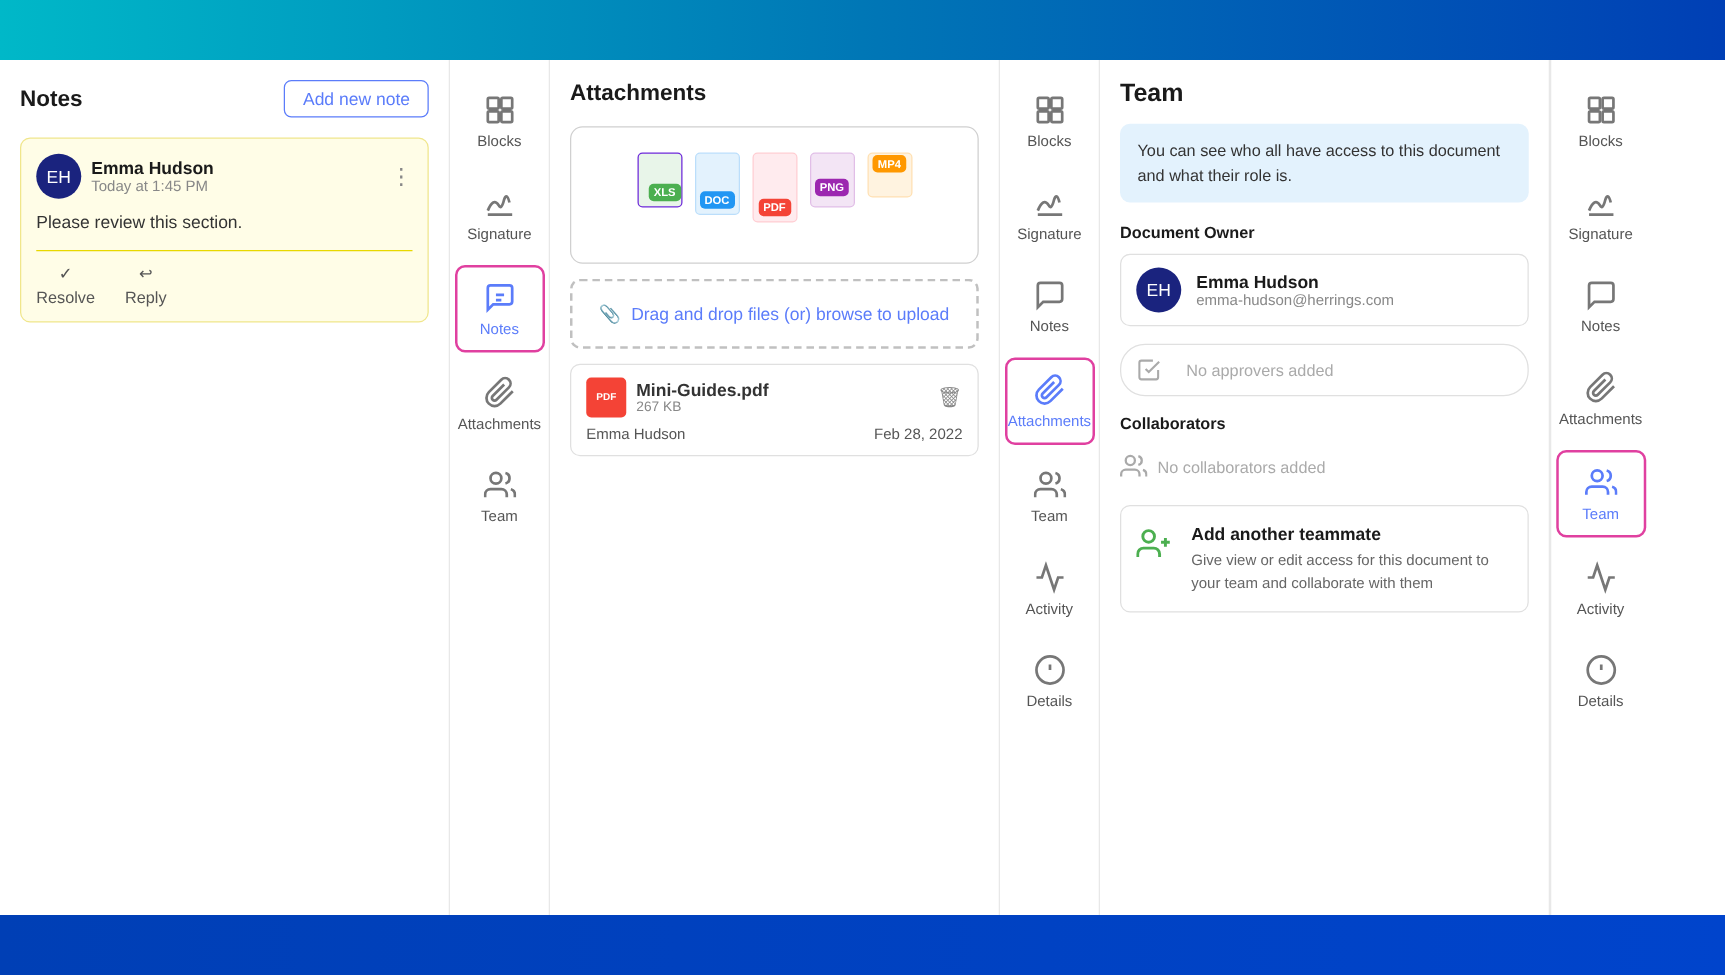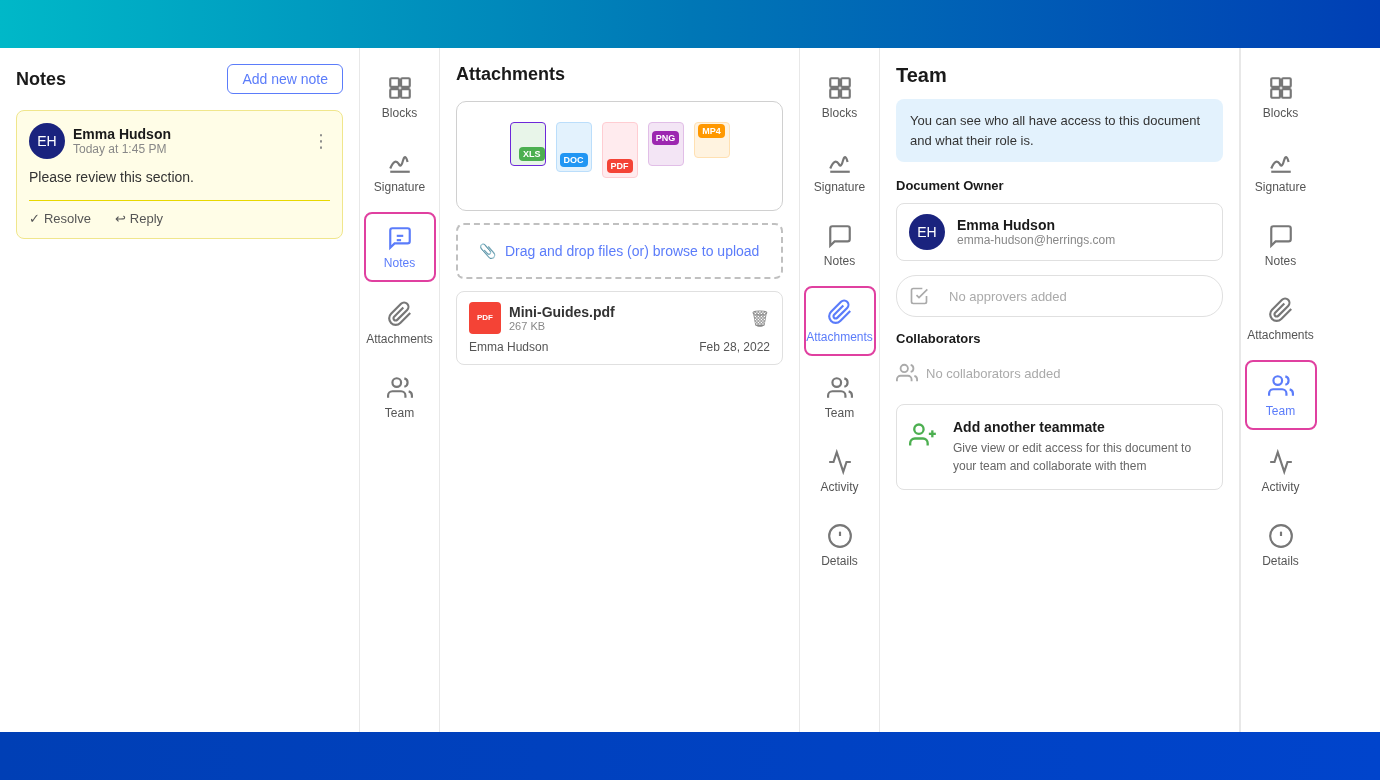--- a/index.html
+++ b/index.html
@@ -136,20 +136,21 @@
 
     .note-action-btn {
       background: none;
       border: none;
       cursor: pointer;
       font-size: 13px;
       color: #555;
       display: flex;
       align-items: center;
       gap: 4px;
+      flex-direction: column;
     }
 
     
     .sidebar-icons {
       width: 80px;
       border-right: 1px solid #e8e8e8;
       display: flex;
       flex-direction: column;
       align-items: center;
       padding: 16px 0;
@@ -562,21 +563,21 @@
           <div style="width:36px;height:50px;background:#e3f2fd;border:1px solid #bbdefb;border-radius:4px;display:flex;align-items:flex-end;justify-content:center;padding-bottom:4px;">
             <span class="file-icon-badge badge-doc" style="font-size:9px;padding:2px 4px;">DOC</span>
           </div>
         </div>
         <div style="position:relative;display:inline-flex;flex-direction:column;align-items:center;margin:0 2px;">
           <div style="width:36px;height:56px;background:#ffebee;border:1px solid #ffcdd2;border-radius:4px;display:flex;align-items:flex-end;justify-content:center;padding-bottom:4px;">
             <span class="file-icon-badge badge-pdf" style="font-size:9px;padding:2px 4px;">PDF</span>
           </div>
         </div>
         <div style="position:relative;display:inline-flex;flex-direction:column;align-items:center;margin:0 2px;">
-          <div style="width:36px;height:44px;background:#f3e5f5;border:1px solid #e1bee7;border-radius:4px;display:flex;align-items:flex-end;justify-content:center;padding-bottom:20px;">
+          <div style="width:36px;height:44px;background:#f3e5f5;border:1px solid #e1bee7;border-radius:4px;display:flex;align-items:flex-end;justify-content:center;padding-bottom:8px;">
             <span class="file-icon-badge badge-png" style="font-size:9px;padding:2px 4px;">PNG</span>
           </div>
         </div>
         <div style="position:relative;display:inline-flex;flex-direction:column;align-items:center;margin:0 2px;">
           <div style="width:36px;height:36px;background:#fff3e0;border:1px solid #ffe0b2;border-radius:4px;display:flex;align-items:center;justify-content:center;padding-bottom:18px;">
             <span class="file-icon-badge badge-mp4" style="font-size:9px;padding:2px 4px;">MP4</span>
           </div>
         </div>
       </div>
     </div>

